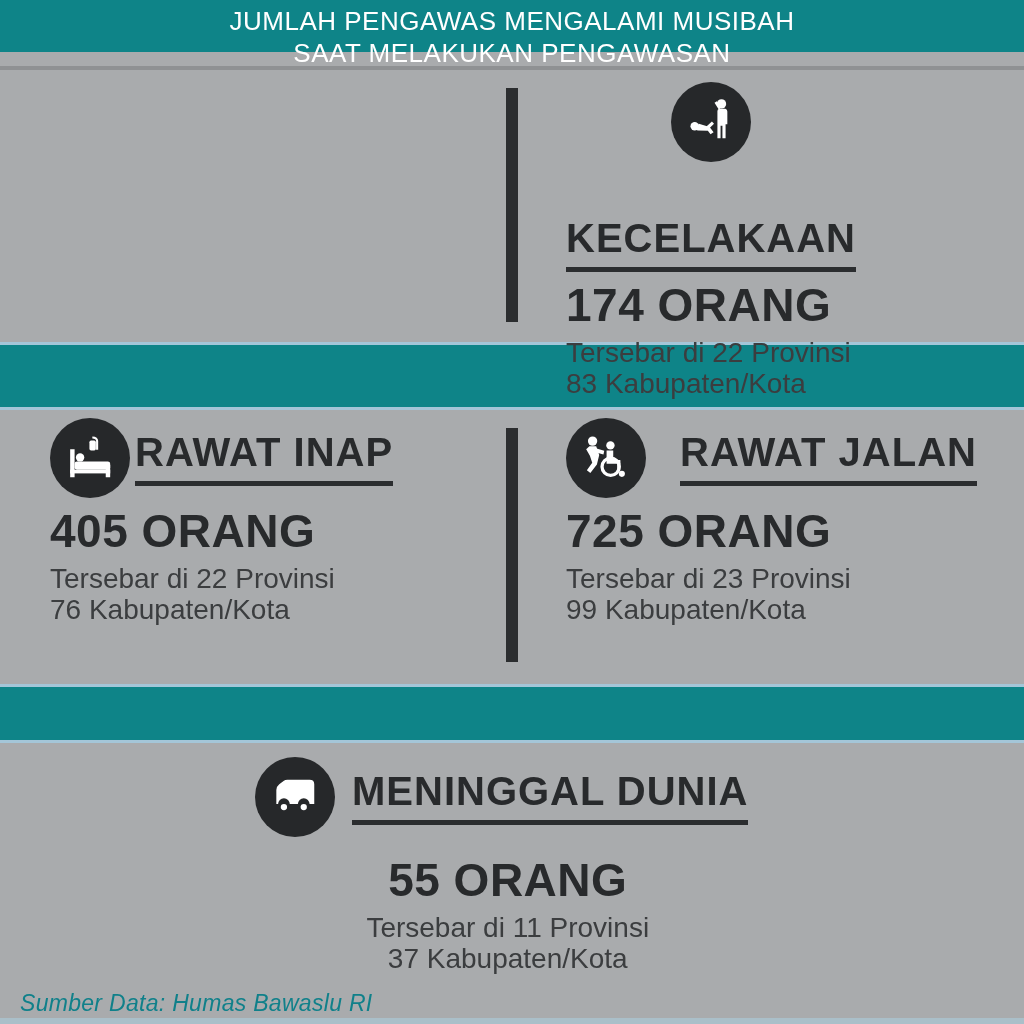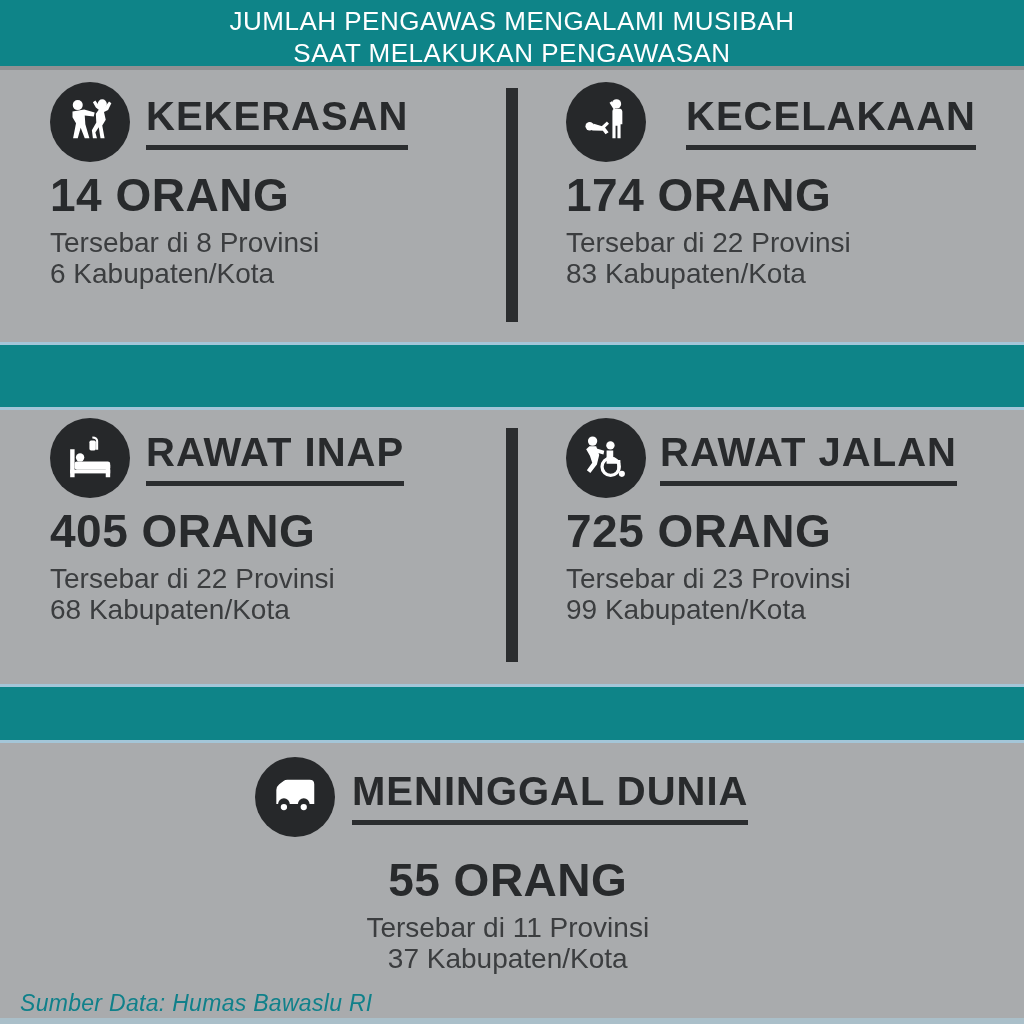--- a/index.html
+++ b/index.html
@@ -3,21 +3,21 @@
 <meta charset="utf-8">
 <style>
   html,body{margin:0;padding:0;background:#707274;}
   #canvas{
     position:relative;width:1024px;height:1024px;overflow:hidden;
     background:#a9abad;
     font-family:"Liberation Sans","DejaVu Sans",sans-serif;
   }
   
   .header{
-    position:absolute;left:0;top:0;width:1024px;height:66px;
+    position:absolute;left:0;top:0;width:1024px;height:52px;
     background:#0e8488;color:#ffffff;text-align:center;
   }
   .header .l1{padding-top:6px;font-size:26px;letter-spacing:.5px;}
   .header .l2{padding-top:1px;font-size:26px;letter-spacing:.5px;}
   .header-edge{position:absolute;left:0;top:66px;width:1024px;height:4px;background:#8f9193;}
   
   .band{position:absolute;left:0;width:1024px;background:#0e8488;
         border-top:3px solid #a4c6d8;border-bottom:3px solid #a4c6d8;box-sizing:border-box;}
   .band1{top:342px;height:68px;}
   .band2{top:684px;height:59px;}
@@ -28,23 +28,23 @@
   .vdiv2{left:506px;top:428px;height:234px;}
   
   .card{position:absolute;}
   .c1{left:50px;top:82px;}
   .c2{left:566px;top:82px;}
   .c3{left:50px;top:418px;}
   .c4{left:566px;top:418px;}
   .c5{left:255px;top:757px;}
   .head{display:flex;align-items:center;}
   .c1 .head{gap:16px;}
-  .c2 .head{gap:40px;}
-  .c3 .head{gap:16px;}
-  .c4 .head{gap:14px;justify-content:flex-end;}
+  .c2 .head{gap:54px;flex-direction:column;}
+  .c3 .head{gap:5px;}
+  .c4 .head{gap:34px;justify-content:flex-end;}
   .c5 .head{gap:17px;}
   .icon-circle{
     width:80px;height:80px;border-radius:50%;background:#26282a;flex:0 0 80px;
     display:flex;align-items:center;justify-content:center;
   }
   .icon-circle svg{width:56px;height:56px;}
   .title{
     font-size:40px;font-weight:bold;color:#282a2c;letter-spacing:1px;
     border-bottom:5px solid #2b2d2f;padding-bottom:6px;white-space:nowrap;
   }
@@ -72,40 +72,20 @@
   </div>
   <div class="header-edge"></div>
 
   <div class="band band1"></div>
   <div class="band band2"></div>
   <div class="bottom-strip"></div>
 
   <div class="vdiv vdiv1"></div>
   <div class="vdiv vdiv2"></div>
 
-  <div class="card c1">
-    <div class="head">
-      <div class="icon-circle">
-        <svg viewBox="0 0 48 48" fill="#ffffff">
-          <circle cx="13.5" cy="9.5" r="4.3"></circle>
-          <path d="M9 15 L19 13.2 L28 15.8 L27.2 19.3 L19.5 18.4 L20 26 L23.5 38 L19.5 38 L16 29 L13.5 38 L9.5 38 L12 25 L9 20 Z"></path>
-          <circle cx="34.5" cy="8.5" r="3.9"></circle>
-          <path d="M31.5 13.5 L29 11.5 L26.5 7 L28.6 5.6 L31.5 9.7 L34 11.5 L37 11 L40.3 6.5 L42.3 8 L39.5 13.8 L36 15.5 L37.5 22 L34.5 27 L36.5 38 L33 38 L31.5 28.5 L28.6 33 L30 38 L26.5 38 L25.6 31 L29.4 24.5 L29 17 Z"></path>
-        </svg>
-      </div>
-      <div class="title">KEKERASAN</div>
-    </div>
-    <div class="stats">
-      <div class="count">14 ORANG</div>
-      <div class="sub">
-        <div>Tersebar di 8 Provinsi</div>
-        <div>6 Kabupaten/Kota</div>
-      </div>
-    </div>
-  </div>
 
   <div class="card c2">
     <div class="head">
       <div class="icon-circle">
         <svg viewBox="0 0 48 48" fill="#ffffff">
           <circle cx="33" cy="8.5" r="4"></circle>
           <path d="M29.5 14.5 Q29.5 12.8 31.2 12.6 L36.3 12.6 Q38 13 38 15 L38 26 L36.5 26 L36.5 38 L33.8 38 L33.8 27.2 L32.2 27.2 L32.2 38 L29.5 38 Z"></path>
           <path d="M30.8 13.4 L27 7.6 L29 6.2 L32.6 11.6 Z"></path>
           <circle cx="10" cy="27.6" r="3.6"></circle>
           <path d="M13.6 25.6 L22.8 28.2 L26.2 32.8 L23.6 34.6 L21.3 31.4 L12.6 31.2 Q10.4 30.8 11.4 28.2 Z"></path>
@@ -135,21 +115,21 @@
           <rect x="7" y="34" width="34.3" height="3.2"></rect>
           <rect x="37.5" y="30" width="3.8" height="10.5"></rect>
         </svg>
       </div>
       <div class="title">RAWAT INAP</div>
     </div>
     <div class="stats">
       <div class="count">405 ORANG</div>
       <div class="sub">
         <div>Tersebar di 22 Provinsi</div>
-        <div>68 Kabupaten/Kota</div>
+        <div>76 Kabupaten/Kota</div>
       </div>
     </div>
   </div>
 
   <div class="card c4">
     <div class="head">
       <div class="icon-circle">
         <svg viewBox="0 0 48 48" fill="#ffffff">
           <circle cx="12.5" cy="9.5" r="4"></circle>
           <path d="M9.8 14 L15.6 14 L18.2 21.5 L16.2 29.5 L10.6 36.8 L7.6 34.6 L12.2 28 L10.2 22 L7 16.5 Z"></path>

